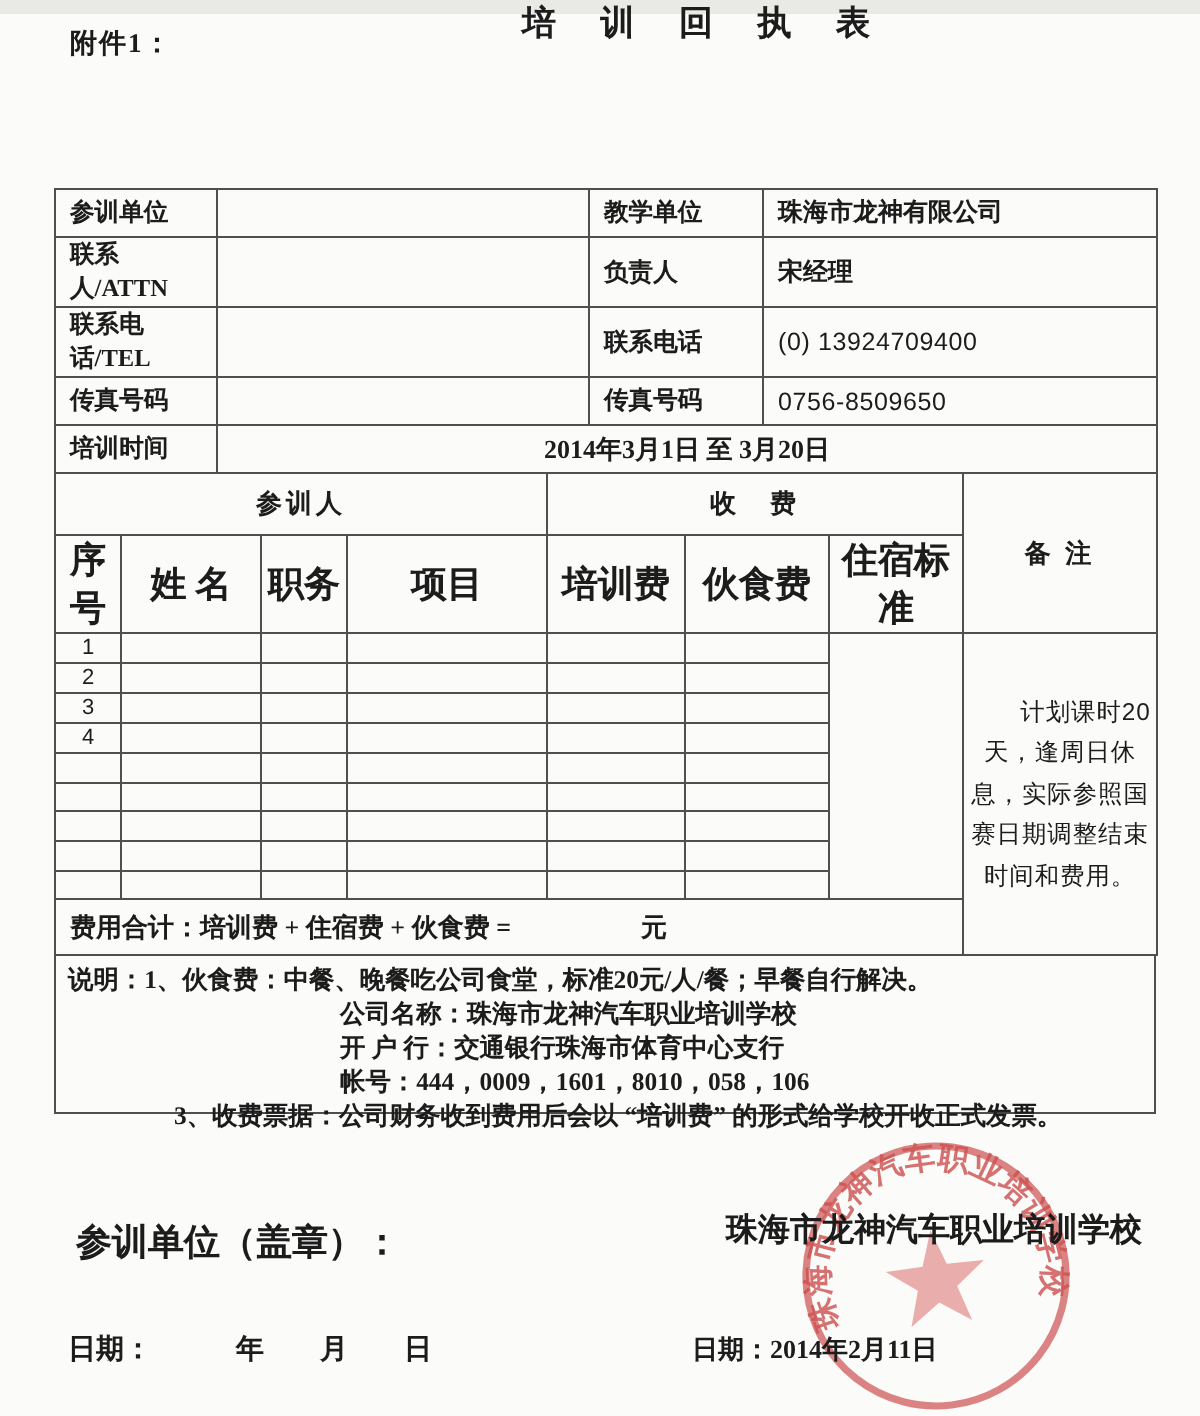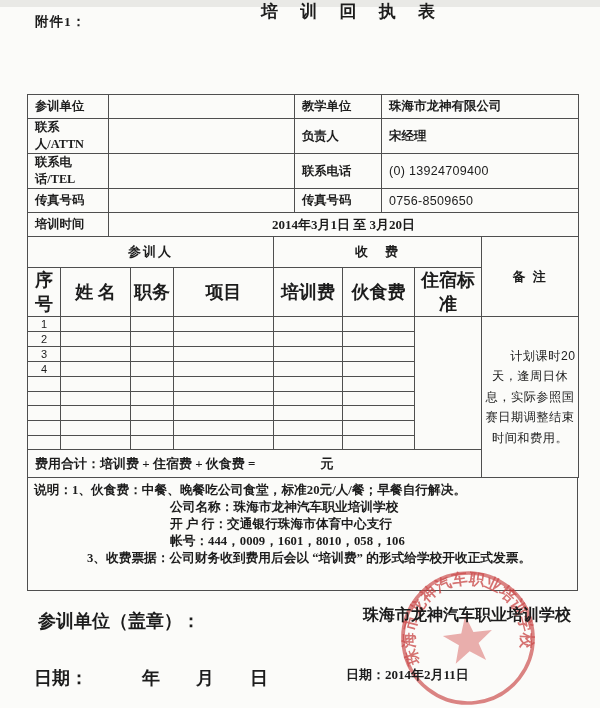--- a/index.html
+++ b/index.html
@@ -54,29 +54,29 @@
   .ptab .remark-note {
     font-size: 12.2px; line-height: 20.5px; font-weight: 500;
     text-indent: 2.1em; letter-spacing: .5px;
   }
   .ptab .total-row td {
     height: 28px; font-weight: 700; font-size: 13px; text-align: left; padding-left: 7px;
   }
   
   .notes-box {
     border: 1px solid #4f4f4f; margin-top: -1px;
-    height: 114px; padding: 4px 6px 0 6px;
+    height: 80px; padding: 4px 6px 0 6px;
     font-size: 12.7px; font-weight: 600; line-height: 16.9px;
   }
   .notes-box .indent1 { padding-left: 53px; }
   .notes-box .indent2 { padding-left: 136px; }
   
   .sign-label { position: absolute; left: 38px; top: 609px; font-size: 18px; font-weight: 600; }
   .org-name   { position: absolute; left: 363px; top: 605px; font-size: 16px; font-weight: 700; z-index: 3; }
-  .date-blank { position: absolute; left: 34px; top: 666px; font-size: 18px; font-weight: 600; }
+  .date-blank { position: absolute; left: 34px; top: 666px; font-size: 14px; font-weight: 600; }
   .date-filled{ position: absolute; left: 346px; top: 666px; font-size: 13px; font-weight: 600; z-index: 3; }
   
   .seal {
     position: absolute; left: 398px; top: 568px; width: 140px; height: 140px;
     z-index: 2; transform: rotate(-7deg); opacity: .88;
   }
 </style>
 </head>
 <body>
 

